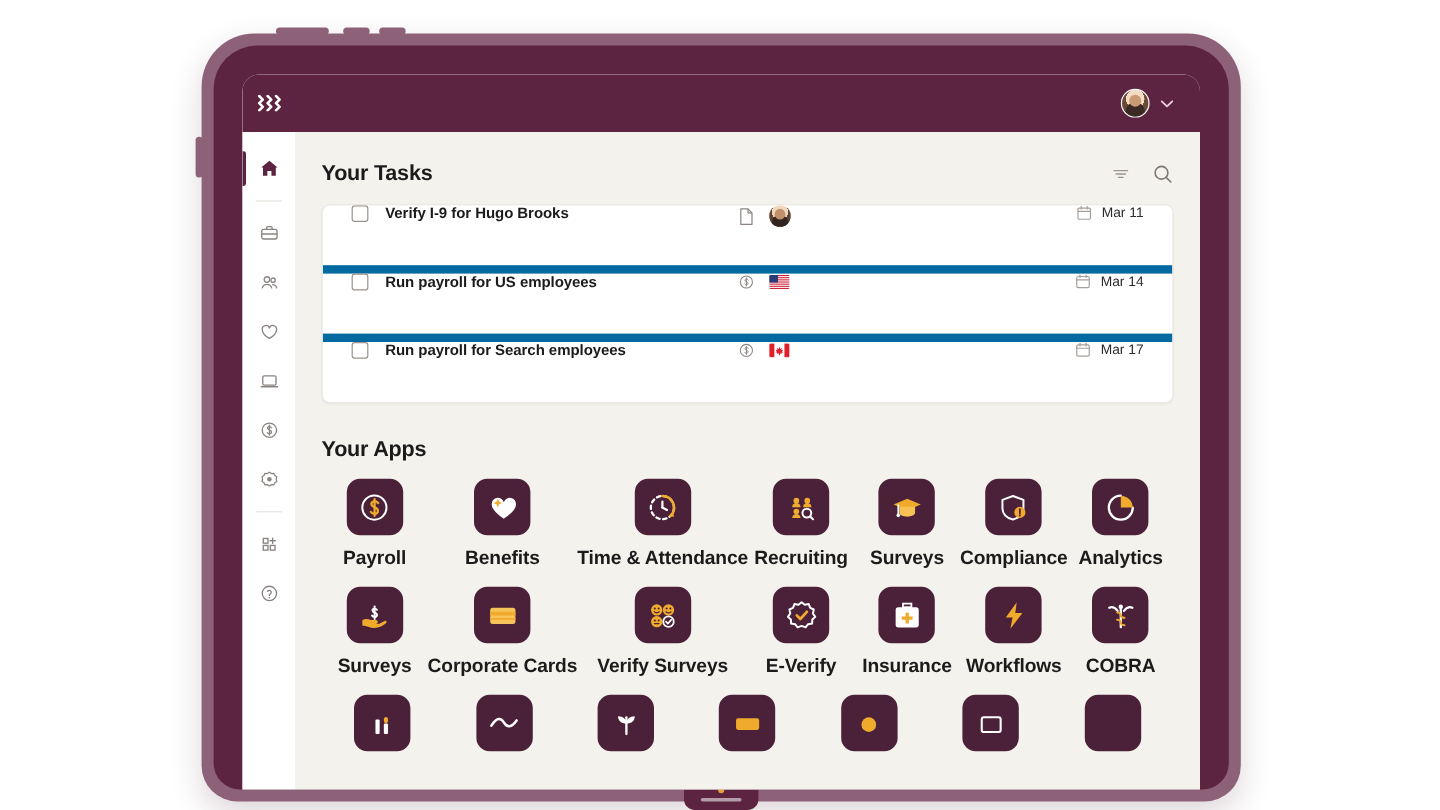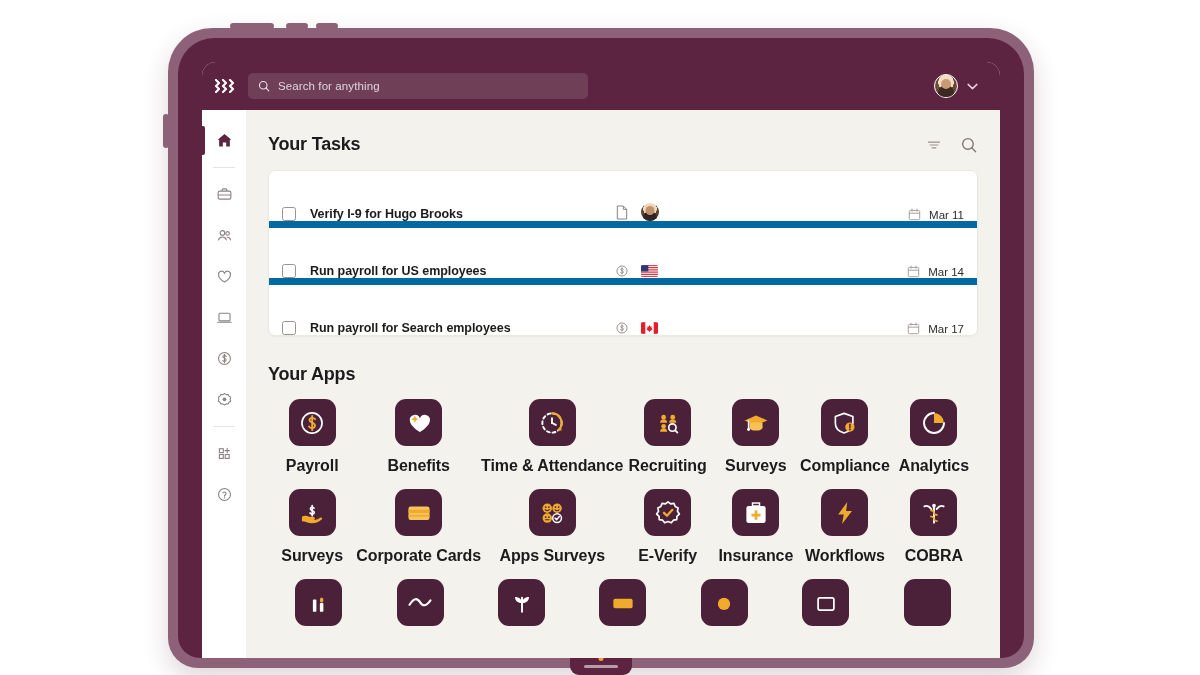--- a/index.html
+++ b/index.html
@@ -98,21 +98,21 @@
   }
   .sec-title{font-size:18px;font-weight:700;color:#1b1b1b;letter-spacing:-.2px;}
   .sec-actions{margin-left:auto;display:flex;align-items:center;gap:18px;}
 
   
   .tasks{
     background:#ffffff;border-radius:7px;border:1px solid #ebe7e2;
     box-shadow:0 1px 2px rgba(0,0,0,.035);overflow:hidden;
   }
   .task{
-    height:50px;display:flex;align-items:flex-end;padding:0 13px;position:relative;
+    height:50px;display:flex;align-items:flex-start;padding:0 24px;position:relative;
   }
   .task + .task{border-top:7px solid #0369a1;}
   .cb{
     width:12px;height:12px;border:1.4px solid #9a938c;border-radius:2.5px;flex:0 0 auto;
   }
   .task-label{
     margin-left:14px;font-size:12.5px;font-weight:700;color:#1b1b1b;letter-spacing:-.05px;
   }
   .task-mid{position:absolute;left:346px;display:flex;align-items:center;gap:12px;}
   .flag{width:17px;height:12px;border-radius:1.5px;overflow:hidden;display:block;}
@@ -165,27 +165,20 @@
 
         <div class="topbar">
           <div class="logo">
             <svg width="21" height="14" viewBox="0 0 21 14" aria-hidden="true">
               <path d="M2 1 L5 4 L2 7 L5 10 L2 13" stroke="#fff" stroke-width="2.1" fill="none" stroke-linecap="round" stroke-linejoin="round"></path>
               <path d="M9 1 L12 4 L9 7 L12 10 L9 13" stroke="#fff" stroke-width="2.1" fill="none" stroke-linecap="round" stroke-linejoin="round"></path>
               <path d="M16 1 L19 4 L16 7 L19 10 L16 13" stroke="#fff" stroke-width="2.1" fill="none" stroke-linecap="round" stroke-linejoin="round"></path>
             </svg>
           </div>
 
-          <div class="searchbox">
-            <svg width="12" height="12" viewBox="0 0 16 16" aria-hidden="true">
-              <circle cx="7" cy="7" r="5" stroke="rgba(255,255,255,.85)" stroke-width="1.5" fill="none"></circle>
-              <line x1="10.6" y1="10.6" x2="14.4" y2="14.4" stroke="rgba(255,255,255,.85)" stroke-width="1.5" stroke-linecap="round"></line>
-            </svg>
-            <span class="ph">Search for anything</span>
-          </div>
 
           <div class="topbar-right">
             <div class="avatar"></div>
             <svg width="11" height="7" viewBox="0 0 12 8" aria-hidden="true">
               <path d="M1 1.6 L6 6.4 L11 1.6" stroke="#e7d2de" stroke-width="1.7" fill="none" stroke-linecap="round" stroke-linejoin="round"></path>
             </svg>
           </div>
         </div>
 
         <div class="sidebar">
@@ -496,21 +489,21 @@
                     <circle cx="8.8" cy="20.6" r="1"></circle>
                       <circle cx="12.4" cy="20.6" r="1"></circle>
                   </g>
                   <path d="M8.2 12.2 a3.2 3.2 0 0 0 4.8 0" stroke="#4a2139" stroke-width="1.2" fill="none" stroke-linecap="round"></path>
                   <path d="M19.5 12.4 a3 3 0 0 0 4.6 0" stroke="#4a2139" stroke-width="1.2" fill="none" stroke-linecap="round"></path>
                   <line x1="8.5" y1="23.6" x2="12.7" y2="23.6" stroke="#4a2139" stroke-width="1.2" stroke-linecap="round"></line>
                   <circle cx="21.8" cy="21.8" r="5" stroke="#ffffff" stroke-width="1.7" fill="none"></circle>
                   <path d="M19.4 21.8 L21.2 23.6 L24.4 20" stroke="#ffffff" stroke-width="1.7" fill="none" stroke-linecap="round" stroke-linejoin="round"></path>
                 </svg>
               </div>
-              <div class="app-label">Apps Surveys</div>
+              <div class="app-label">Verify Surveys</div>
             </div>
 
             <div class="app">
               <div class="tile">
                 <svg width="28" height="28" viewBox="0 0 32 32" aria-hidden="true">
                   <path d="M16 3.2 L19 5.6 L22.8 5 L24.2 8.6 L27.6 10.2 L26.8 14 L29 17.2 L26.2 19.8 L26 23.6 L22.2 24.2 L19.8 27.2 L16 25.8 L12.2 27.2 L9.8 24.2 L6 23.6 L5.8 19.8 L3 17.2 L5.2 14 L4.4 10.2 L7.8 8.6 L9.2 5 L13 5.6 Z" stroke="#ffffff" stroke-width="1.9" fill="none" stroke-linejoin="round"></path>
                   <path d="M11.4 15.8 L14.8 19.2 L21 12.4" stroke="#f0ab2d" stroke-width="2.6" fill="none" stroke-linecap="round" stroke-linejoin="round"></path>
                 </svg>
               </div>
               <div class="app-label">E-Verify</div>

